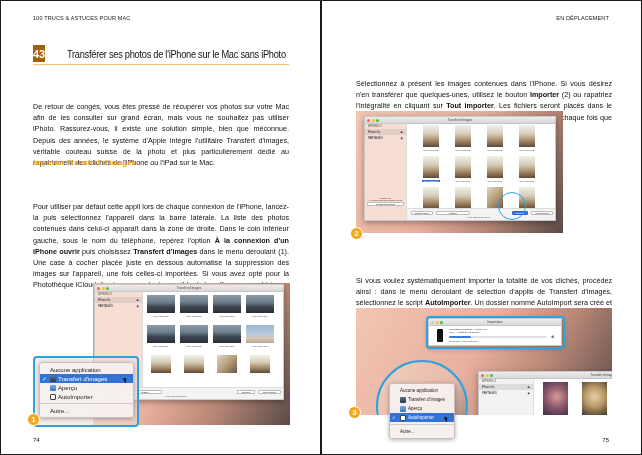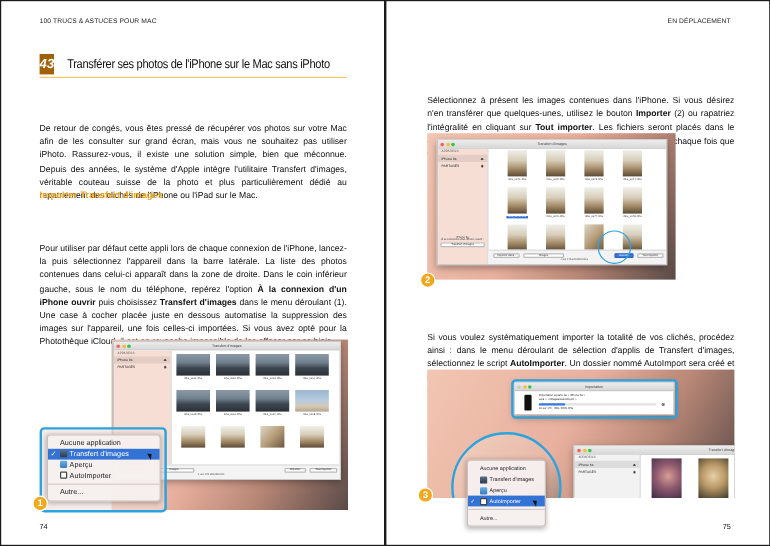--- a/index.html
+++ b/index.html
@@ -4,21 +4,21 @@
 <style>
   * { box-sizing: border-box; margin: 0; padding: 0; }
   body { width: 642px; height: 455px; background: #1a1a1a; font-family: "Liberation Sans", sans-serif; overflow: hidden; position: relative; }
   .page { position: absolute; top: 1px; width: 319px; height: 453px; background: #fff; }
   .page.left { left: 1px; }
   .page.right { left: 322px; }
   .running-head { position: absolute; top: 14px; font-size: 5.6px; letter-spacing: 0.1px; color: #222; font-family: "Liberation Sans", sans-serif; }
   .left .running-head { left: 32px; }
   .right .running-head { right: 32px; }
   .chapter-head { position: absolute; left: 32px; top: 42px; width: 256px; height: 22px; border-bottom: 1px solid #f4c669; display: flex; align-items: center; }
-  .chapter-num { background: #a16207; color: #fff; font-weight: bold; font-size: 11px; width: 17px; height: 17px; display: flex; align-items: center; justify-content: center; margin-right: 11px; font-style: italic; }
+  .chapter-num { background: #a16207; color: #fff; font-weight: bold; font-size: 11px; width: 17px; height: 17px; display: flex; align-items: center; justify-content: center; margin-right: 22px; }
   .chapter-title { font-family: "Liberation Sans", sans-serif; font-size: 10.5px; color: #111; letter-spacing: -0.3px; transform: scaleX(0.88); transform-origin: left center; white-space: nowrap; }
   .para { position: absolute; font-size: 7.2px; line-height: 11.2px; color: #111; text-align: justify; margin-top: 32px; }
   .para b { font-weight: bold; }
   .sub-head { position: absolute; left: 32px; top: 157px; color: #f2a81d; font-weight: bold; font-size: 7.8px; }
   .page-num { position: absolute; top: 436px; font-size: 6px; color: #111; }
   .left .page-num { left: 32px; }
   .right .page-num { right: 32px; }
   .end-mark { display: inline-block; width: 5px; height: 5px; background: #f2a81d; margin-left: 3px; vertical-align: middle; }
 
   

